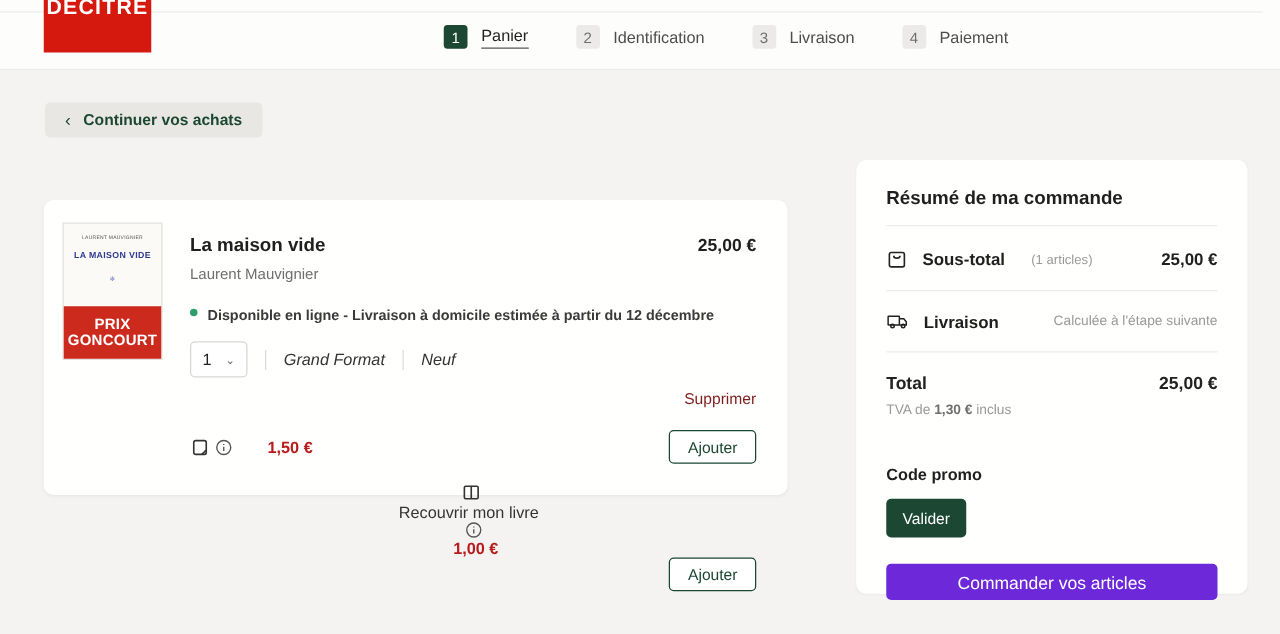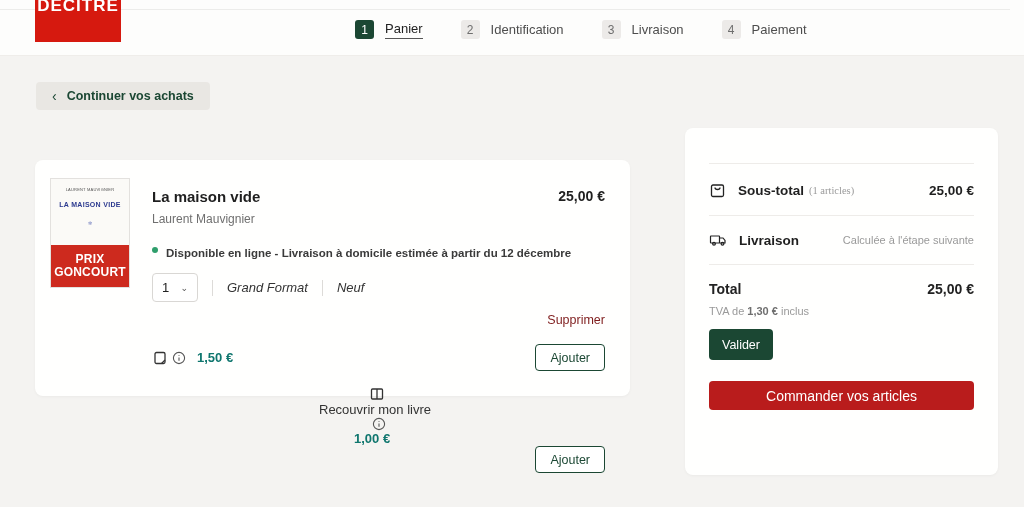--- a/index.html
+++ b/index.html
@@ -103,41 +103,41 @@
   .qty-select .chev-down { font-size: 9px; color: #555; }
   .meta-sep { width: 1px; height: 16px; background: #dddbd8; margin: 0 14px; }
   .meta-text { font-size: 13px; color: #333; font-style: italic; }
   .remove-row { text-align: right; margin-top: 8px; }
   .remove-link { font-size: 12.5px; color: #7f1d1d; cursor: pointer; }
   .addon-row { display: flex; align-items: center; margin-top: 16px; }
   .addon-row + .addon-row { margin-top: 15px; flex-direction: column; }
   .addon-icon { width: 20px; color: #333; flex: none; display: flex; }
   .addon-label { font-size: 13px; color: #333; width: 152px; margin-left: 33px; }
   .info-icon { color: #555; display: flex; flex: none; cursor: pointer; }
-  .addon-price { font-size: 13px; font-weight: bold; color: #0f766e; margin-left: 11px; width: 60px; }
+  .addon-price { font-size: 13px; font-weight: bold; color: #b91c1c; margin-left: 28px; width: 60px; }
   .addon-add-btn {
     margin-left: auto;
     height: 27px; padding: 0 14px;
     background: #fff; border: 1px solid #1b4733; border-radius: 4px;
     font-family: inherit; font-size: 12.5px; color: #1b4733; cursor: pointer;
   }
 
   
   .summary {
     position: absolute; top: 128px; left: 685px; width: 313px; height: 347px;
     background: #fffffe; border-radius: 8px;
     box-shadow: 0 1px 3px rgba(0,0,0,0.04);
     padding: 22px 24px 0 24px;
   }
   .summary-title { font-size: 15px; font-weight: bold; color: #1f1f1f; }
   .divider { height: 1px; background: #eeece9; margin: 13px 0; }
   .sum-row { display: flex; align-items: center; }
   .sum-row .row-icon { display: flex; color: #222; margin-right: 12px; flex: none; }
   .row-label { font-size: 13.5px; font-weight: bold; color: #1f1f1f; }
-  .row-note-inline { font-size: 10.5px; color: #9a9a9a; margin-left: 5px; font-family: Liberation Serif, serif; }
+  .row-note-inline { font-size: 10.5px; color: #9a9a9a; margin-left: 21px; }
   .row-value { margin-left: auto; font-size: 13.5px; font-weight: bold; color: #1f1f1f; }
   .row-note-right { margin-left: auto; font-size: 11px; color: #9a9a9a; }
   .total-row { display: flex; margin-top: 16px; }
   .total-label { font-size: 14px; font-weight: bold; text-align: center; }
   .total-value { margin-left: auto; font-size: 14px; font-weight: bold; }
   .vat-line { font-size: 11px; color: #9a9a9a; margin-top: 8px; }
   .vat-line b { color: #6f6f6f; }
   .promo-label { font-size: 13px; font-weight: bold; color: #1f1f1f; margin-top: 38px; }
   .promo-row { display: flex; margin-top: 12px; gap: 10px; }
   .promo-input {
@@ -146,21 +146,21 @@
     font-family: inherit; font-size: 12.5px; color: #333;
   }
   .promo-input::placeholder { color: #a9a7a4; }
   .promo-validate-btn {
     height: 31px; padding: 0 13px;
     background: #1b4733; color: #fff; border: none; border-radius: 4px;
     font-family: inherit; font-size: 12.5px; cursor: pointer;
   }
   .checkout-btn {
     width: 100%; height: 29px; margin-top: 21px;
-    background: #b91c1c; color: #fff; border: none; border-radius: 4px;
+    background: #6d28d9; color: #fff; border: none; border-radius: 4px;
     font-family: inherit; font-size: 14px; cursor: pointer;
   }
 </style>
 </head>
 <body>
 
 <div class="header">
   <div class="header-subline"></div>
 </div>
 
@@ -266,20 +266,21 @@
           <line x1="7" y1="4.2" x2="7" y2="4.9"></line>
         </svg>
       </span>
       <span class="addon-price">1,00 €</span>
       <button class="addon-add-btn">Ajouter</button>
     </div>
   </div>
 </div>
 
 <div class="summary">
+  <div class="summary-title">Résumé de ma commande</div>
   <div class="divider"></div>
 
   <div class="sum-row" style="margin-top:18px;">
     <span class="row-icon">
       <svg width="17" height="17" viewBox="0 0 17 17" fill="none" stroke="#222" stroke-width="1.3">
         <rect x="2.5" y="3" width="12" height="11.5" rx="1.5"></rect>
         <path d="M6 5.5 a2.5 2 0 0 0 5 0"></path>
       </svg>
     </span>
     <span class="row-label">Sous-total</span>
@@ -305,18 +306,19 @@
   <div class="total-row">
     <span class="total-label">Total</span>
     <span class="total-value">25,00 €</span>
   </div>
   <div class="vat-line">
     <span>TVA de</span>
     <b>1,30 €</b>
     <span>inclus</span>
   </div>
 
+  <div class="promo-label">Code promo</div>
   <div class="promo-row">
     <button class="promo-validate-btn">Valider</button>
   </div>
 
   <button class="checkout-btn">Commander vos articles</button>
 </div>
 
 </body></html>

